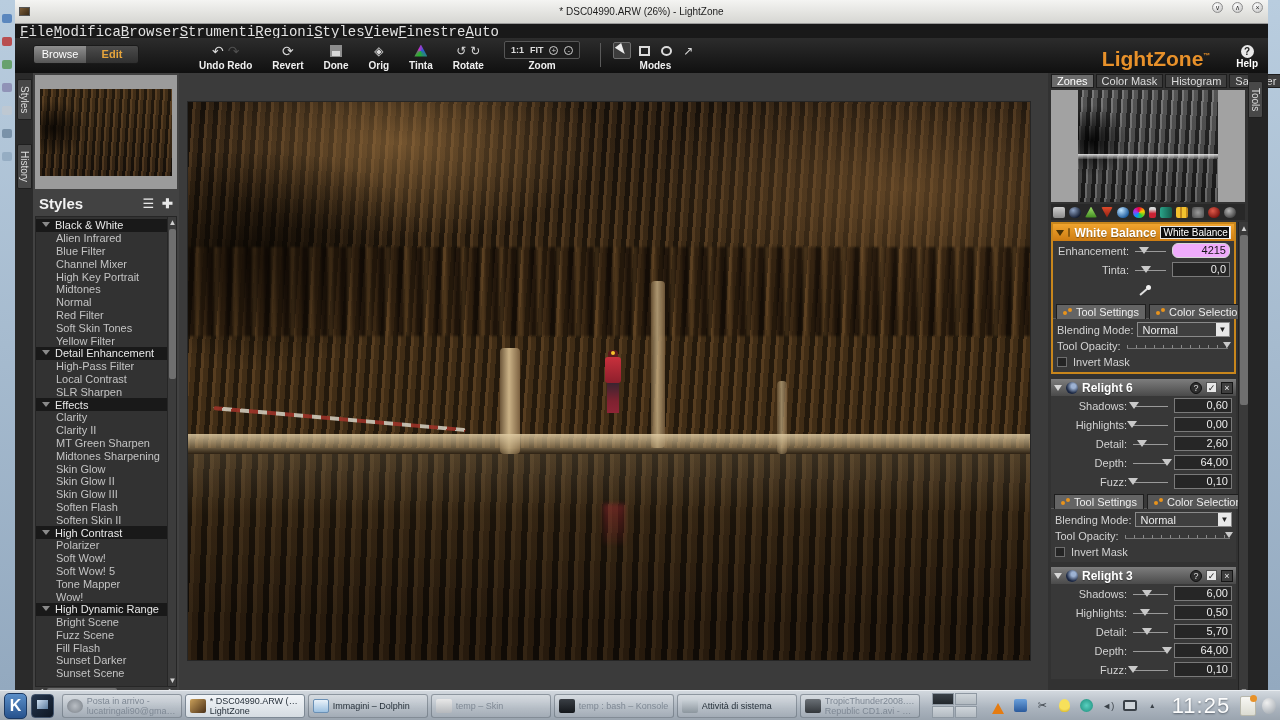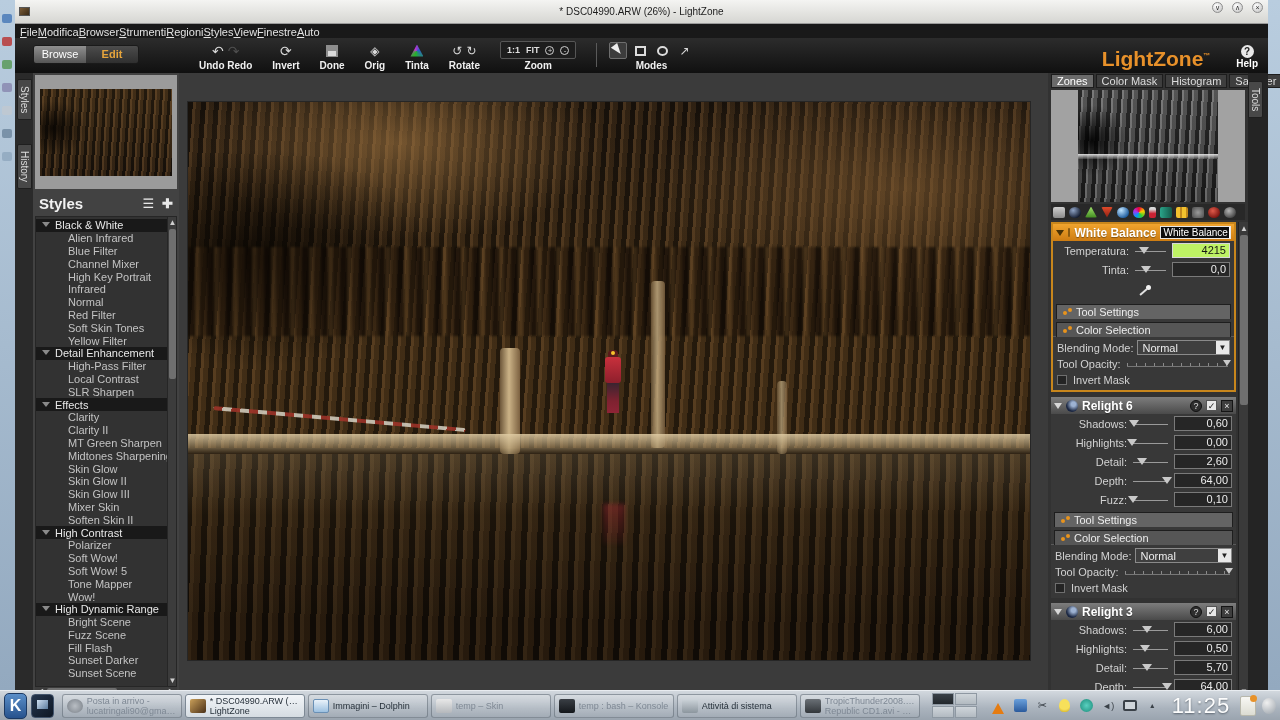--- a/index.html
+++ b/index.html
@@ -15,21 +15,21 @@
   
   #app { position:absolute; left:15px; top:0; width:1253px; height:690px; background:#2e2e2e; }
 
   #titlebar { height:24px; background:linear-gradient(180deg,#f4f4f2,#d6d6d2); display:flex; align-items:center; position:relative; border-bottom:1px solid #9a9a9a; }
   #titlebar .app-ico { width:11px; height:9px; margin-left:4px; background:linear-gradient(135deg,#7a5c38,#3a2a16); border:1px solid #555; }
   #title-text { position:absolute; left:0; right:0; text-align:center; font-size:10px; color:#1c1c1c; }
   .winbtns { position:absolute; right:5px; top:2px; display:flex; gap:9px; }
   .winbtn { width:11px; height:11px; border-radius:50%; background:radial-gradient(circle at 35% 30%,#ffffff,#bfbfbf); border:1px solid #8e8e8e; font-size:7px; line-height:9px; text-align:center; color:#333; }
 
   #menubar { height:14px; background:#191919; display:flex; align-items:center; gap:15px; padding-left:5px; }
-  .mi { display:inline-block; font-size:11px; color:#e2e2e2; line-height:13px; }
+  .mi { display:inline-block; font-size:14px; color:#e2e2e2; line-height:13px;font-family:Liberation Mono, monospace; }
   .mi::first-letter { text-decoration:underline; }
 
   
   #toolbar { height:35px; background:linear-gradient(180deg,#2c2c2c,#101010); display:flex; align-items:flex-end; padding:2px 10px 2px 18px; position:relative; }
   .be-wrap { display:flex; margin:0 60px 7px 0; border:1px solid #1a1a1a; border-radius:3px; overflow:hidden; }
   .be-btn { width:52px; height:17px; font-size:11px; text-align:center; line-height:16px; }
   #browse-btn { background:linear-gradient(180deg,#8f8f8f,#565656); color:#fff; }
   #edit-btn { background:linear-gradient(180deg,#4c4c4c,#2f2f2f); color:#e6a43c; font-weight:bold; }
   .tgroup { display:flex; flex-direction:column; align-items:center; margin-right:20px; }
   .tgroup .icons { height:17px; display:flex; align-items:center; gap:4px; }
@@ -62,21 +62,21 @@
   .vtab { writing-mode:vertical-rl; font-size:10px; color:#ddd; background:#484848; border:1px solid #1f1f1f; border-radius:2px 0 0 2px; padding:6px 1px; margin:0 0 24px 2px; text-align:center; }
 
   #left-panel { width:146px; background:#424242; display:flex; flex-direction:column; position:relative; }
   #thumb-matte { height:114px; background:#9b9b9b; margin:2px; position:relative; }
   .photo-mini { position:absolute; left:5px; right:5px; top:14px; bottom:13px; }
   #styles-header { height:25px; display:flex; align-items:center; padding:0 6px; }
   #styles-title { font-size:15px; font-weight:bold; color:#f2f2f2; flex:1; }
   .hdr-ico { color:#e8e8e8; font-size:13px; margin-left:8px; line-height:13px; }
   #styles-list { flex:1; background:#323232; margin:0 2px; position:relative; overflow:hidden; border:1px solid #262626; }
   .slist-inner { position:absolute; left:0; right:9px; top:2px; }
-  .srow { height:12.8px; font-size:11px; color:#c3c3c3; padding-left:32px; white-space:nowrap; display:flex; align-items:center; }
+  .srow { height:12.8px; font-size:11px; color:#c3c3c3; padding-left:20px; white-space:nowrap; display:flex; align-items:center; }
   .srow[data-kind="cat"] { background:#191919; color:#e8e8e8; padding-left:4px; }
   .srow .tri { display:none; }
   .srow[data-kind="cat"] .tri { display:inline-block; width:0; height:0; border:4px solid transparent; border-top:5px solid #8a8a8a; margin:3px 5px 0 2px; }
   .vsb { position:absolute; right:0; top:0; bottom:0; width:9px; background:#3c3c3c; border-left:1px solid #262626; }
   .vsb .arrow { position:absolute; left:0; width:9px; font-size:8px; color:#cfcfcf; text-align:center; }
   .vsb .thumb { position:absolute; left:1px; width:7px; background:#6f6f6f; border-radius:2px; }
   #styles-hsb { height:9px; margin:0 2px 2px 2px; background:#3c3c3c; position:relative; }
   #styles-hsb .arrow { position:absolute; top:0; font-size:8px; color:#cfcfcf; }
   #styles-hsb .thumb { position:absolute; left:12px; top:1px; width:70px; height:7px; background:#6f6f6f; border-radius:2px; }
 
@@ -163,28 +163,28 @@
   .cbx { width:11px; height:11px; background:#e8e8e8; border:1px solid #555; color:#222; font-size:9px; line-height:10px; text-align:center; }
   .xbtn { width:12px; height:12px; background:#3e3e3e; border:1px solid #151515; color:#e8e8e8; font-size:9px; line-height:10px; text-align:center; }
   .moon { width:12px; height:12px; border-radius:50%; background:radial-gradient(circle at 62% 35%,#9db2d2 20%,#1b2742 65%); }
 
   .srow2 { display:flex; align-items:center; gap:4px; padding:2px 4px; }
   .slabel { width:72px; text-align:right; font-size:11px; color:#d2d2d2; white-space:nowrap; }
   .slider { position:relative; flex:1; height:12px; }
   .slider .track { position:absolute; left:2px; right:2px; top:6px; height:1px; background:#9a9a9a; }
   .slider .handle { position:absolute; top:2px; width:0; height:0; border:5px solid transparent; border-top:7px solid #c9c9c9; margin-left:-5px; }
   .val { width:58px; height:15px; background:#262626; border:1px solid #7a7a7a; color:#ececec; font-size:11px; line-height:13px; text-align:right; padding:0 3px; }
-  .val[data-sel="true"] { background:#bef264; color:#151515; border-color:#d8d8d8; }
+  .val[data-sel="true"] { background:#f0abfc; color:#151515; border-color:#d8d8d8;border-radius:6px; }
 
   .dropper-row { display:flex; justify-content:center; padding:4px 0 2px; }
   .dropper { width:16px; height:16px; position:relative; }
   .dropper::before { content:""; position:absolute; left:3px; top:8px; width:9px; height:2px; background:#e0e0e0; transform:rotate(-40deg); }
   .dropper::after { content:""; position:absolute; right:1px; top:2px; width:5px; height:5px; background:#f2f2f2; border-radius:50%; }
 
-  .subtabs { display:flex; gap:3px; padding:3px 3px 0;flex-direction:column; }
+  .subtabs { display:flex; gap:3px; padding:3px 3px 0; }
   .subtab { display:flex; align-items:center; gap:4px; background:#565656; border:1px solid #1e1e1e; border-bottom:none; color:#ececec; font-size:11px; padding:1px 6px; white-space:nowrap; }
   .subtab[data-active="true"] { background:#646464; }
   .odots { width:9px; height:8px; position:relative; }
   .odots::before, .odots::after { content:""; position:absolute; width:4px; height:4px; border-radius:50%; background:#e8931c; }
   .odots::before { left:0; top:3px; } .odots::after { right:0; top:0; }
   .blend-row { display:flex; align-items:center; gap:4px; padding:3px 4px 1px; border-top:1px solid #595959; margin-top:-1px; }
   .blend-label { font-size:11px; color:#d2d2d2; white-space:nowrap; }
   .select { flex:1; height:15px; background:#3f3f3f; border:1px solid #8a8a8a; display:flex; align-items:center; }
   .select .sval { flex:1; font-size:11px; color:#ececec; padding-left:4px; }
   .select .chev { width:13px; height:13px; background:#e8e8e8; color:#222; font-size:8px; line-height:13px; text-align:center; }
@@ -276,21 +276,21 @@
       <div class="icons">
         <span class="gi">↶</span>
         <span class="gi dim">↷</span>
       </div>
       <span class="tlabel">Undo Redo</span>
     </div>
     <div class="tgroup">
       <div class="icons">
           <span class="gi">⟳</span>
         </div>
-      <span class="tlabel">Invert</span>
+      <span class="tlabel">Revert</span>
     </div>
     <div class="tgroup">
       <div class="icons">
           <span class="floppy"></span>
         </div>
       <span class="tlabel">Done</span>
     </div>
     <div class="tgroup">
       <div class="icons">
           <span class="gi" style="font-size:12px">◈</span>
@@ -388,21 +388,21 @@
               <span>Channel Mixer</span>
             </div>
 
             <div class="srow" data-kind="item">
 
               <span>High Key Portrait</span>
             </div>
 
             <div class="srow" data-kind="item">
 
-              <span>Infrared</span>
+              <span>Midtones</span>
             </div>
 
             <div class="srow" data-kind="item">
 
               <span>Normal</span>
             </div>
 
             <div class="srow" data-kind="item">
 
               <span>Red Filter</span>
@@ -473,21 +473,21 @@
               <span>Skin Glow II</span>
             </div>
 
             <div class="srow" data-kind="item">
 
               <span>Skin Glow III</span>
             </div>
 
             <div class="srow" data-kind="item">
 
-              <span>Mixer Skin</span>
+              <span>Soften Flash</span>
             </div>
 
             <div class="srow" data-kind="item">
 
               <span>Soften Skin II</span>
             </div>
 
             <div class="srow" data-kind="cat">
               <span class="tri"></span>
               <span>High Contrast</span>
@@ -614,21 +614,21 @@
         <div id="stack-inner">
 
           <div class="tool-group" id="wb-group">
             <div class="tg-header">
               <span class="tg-tri"></span>
               <span class="tg-pin"></span>
               <span class="tg-title">White Balance</span>
               <span class="tg-rename">White Balance</span>
             </div>
             <div class="srow2">
-              <span class="slabel">Temperatura:</span>
+              <span class="slabel">Enhancement:</span>
               <span class="slider">
                 <span class="track"></span>
                   <span class="handle" style="left: 30%;"></span>
               </span>
               <span class="val" data-sel="true">4215</span>
             </div>
             <div class="srow2">
               <span class="slabel">Tinta:</span>
               <span class="slider">
                 <span class="track"></span>

